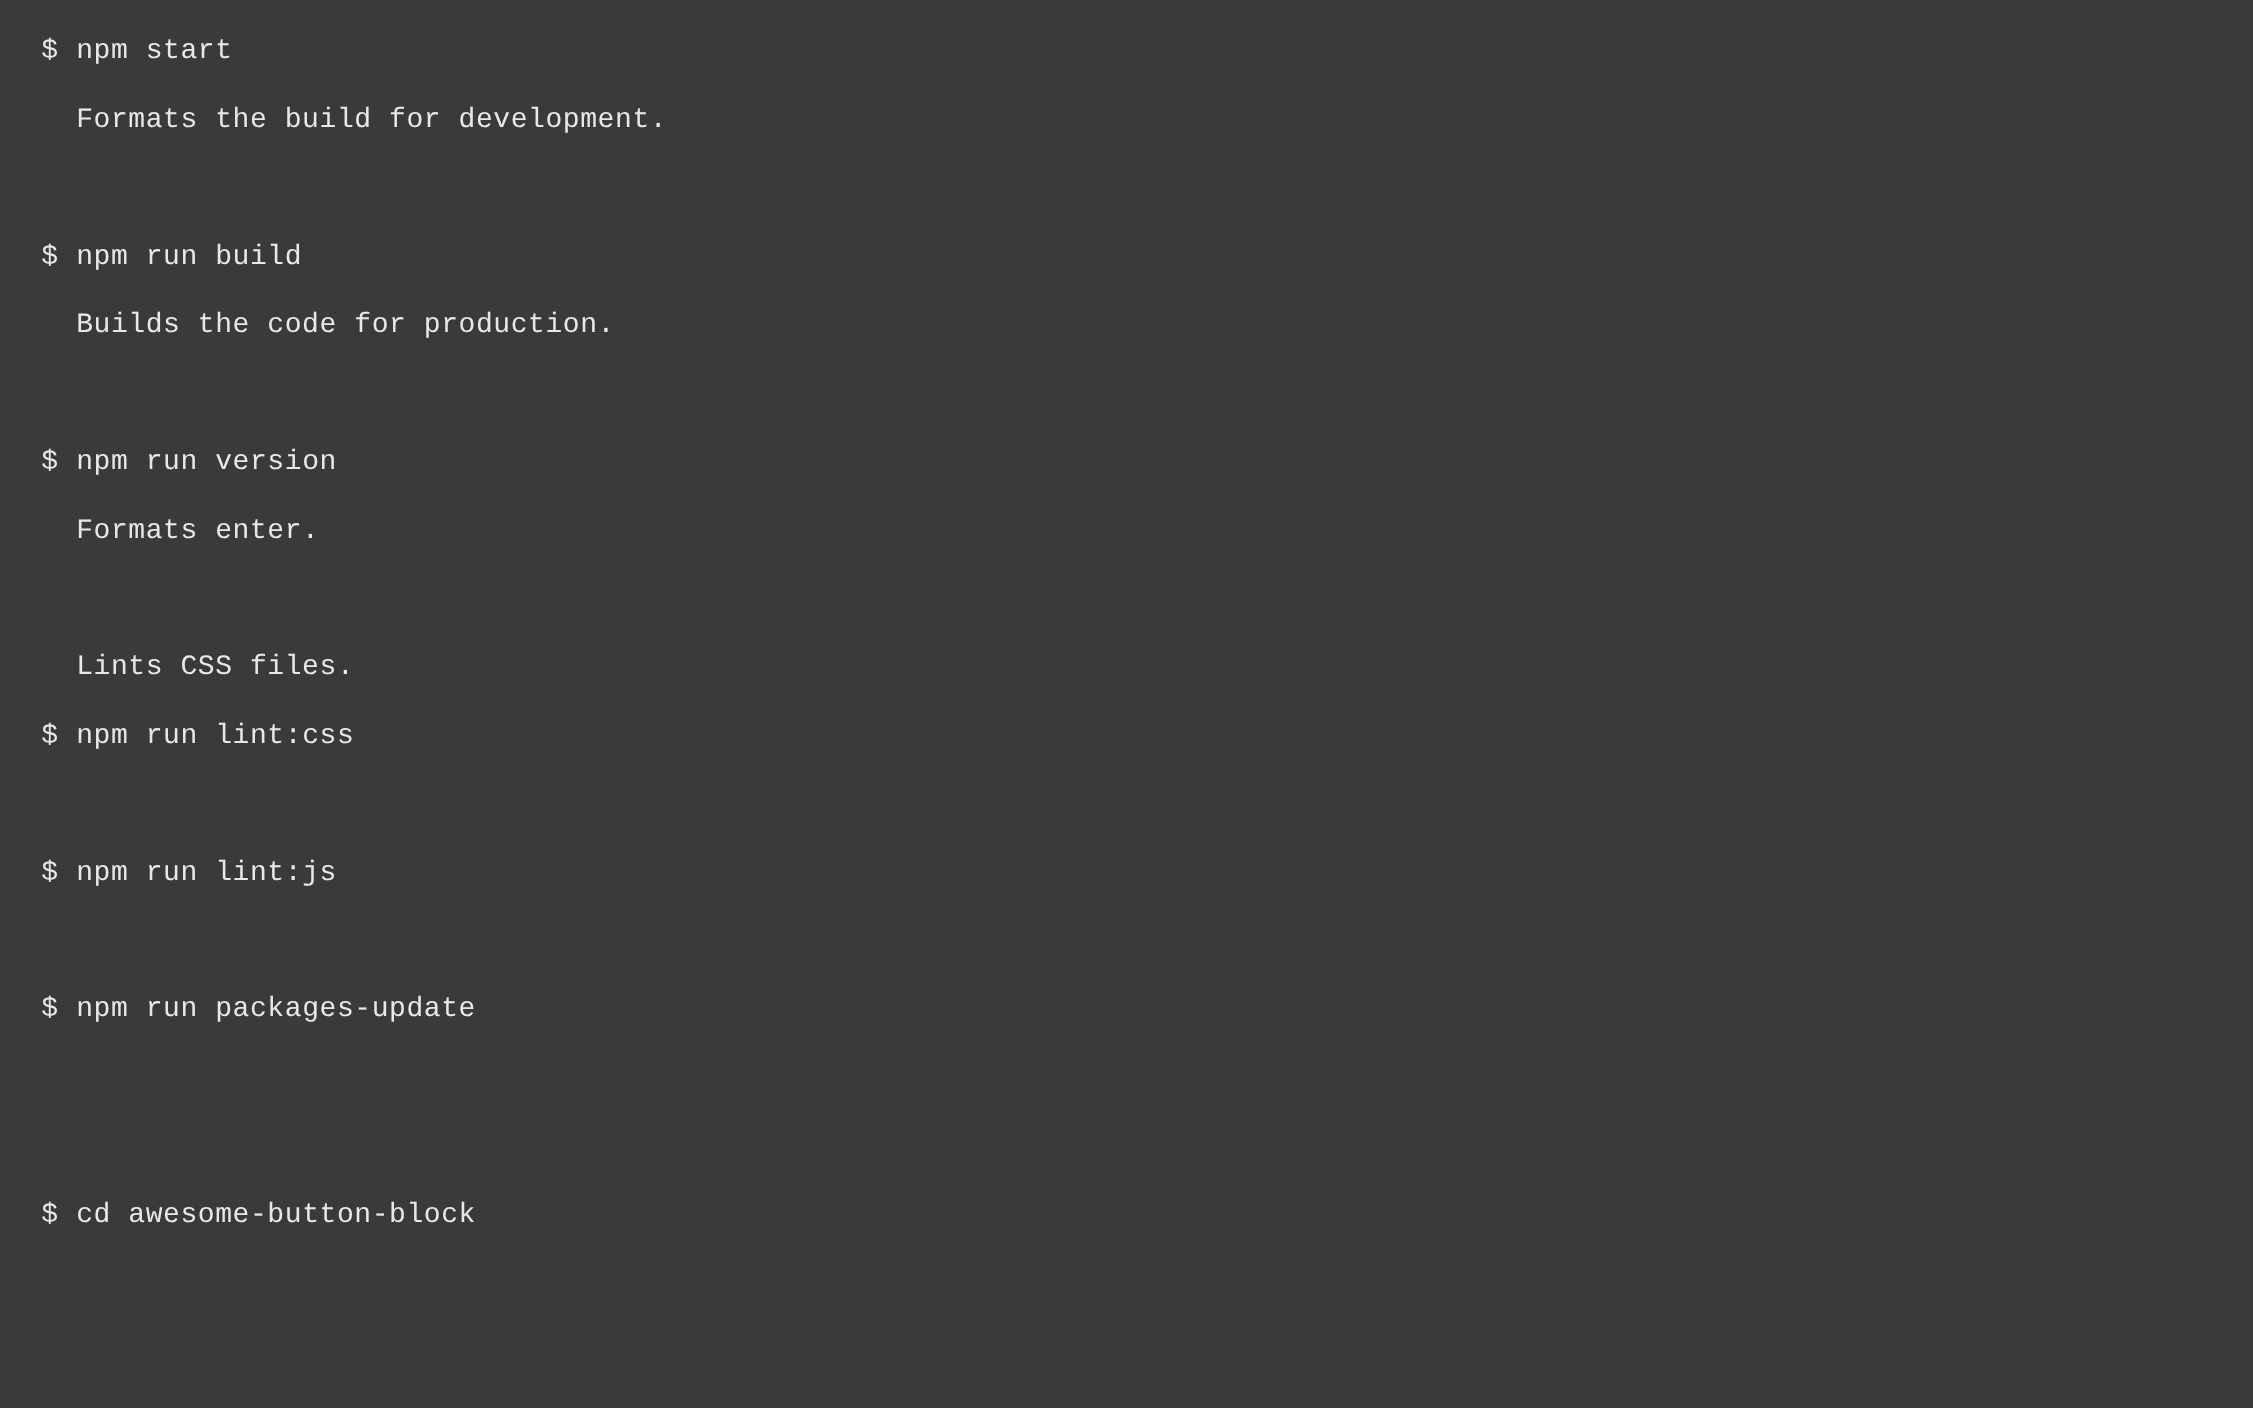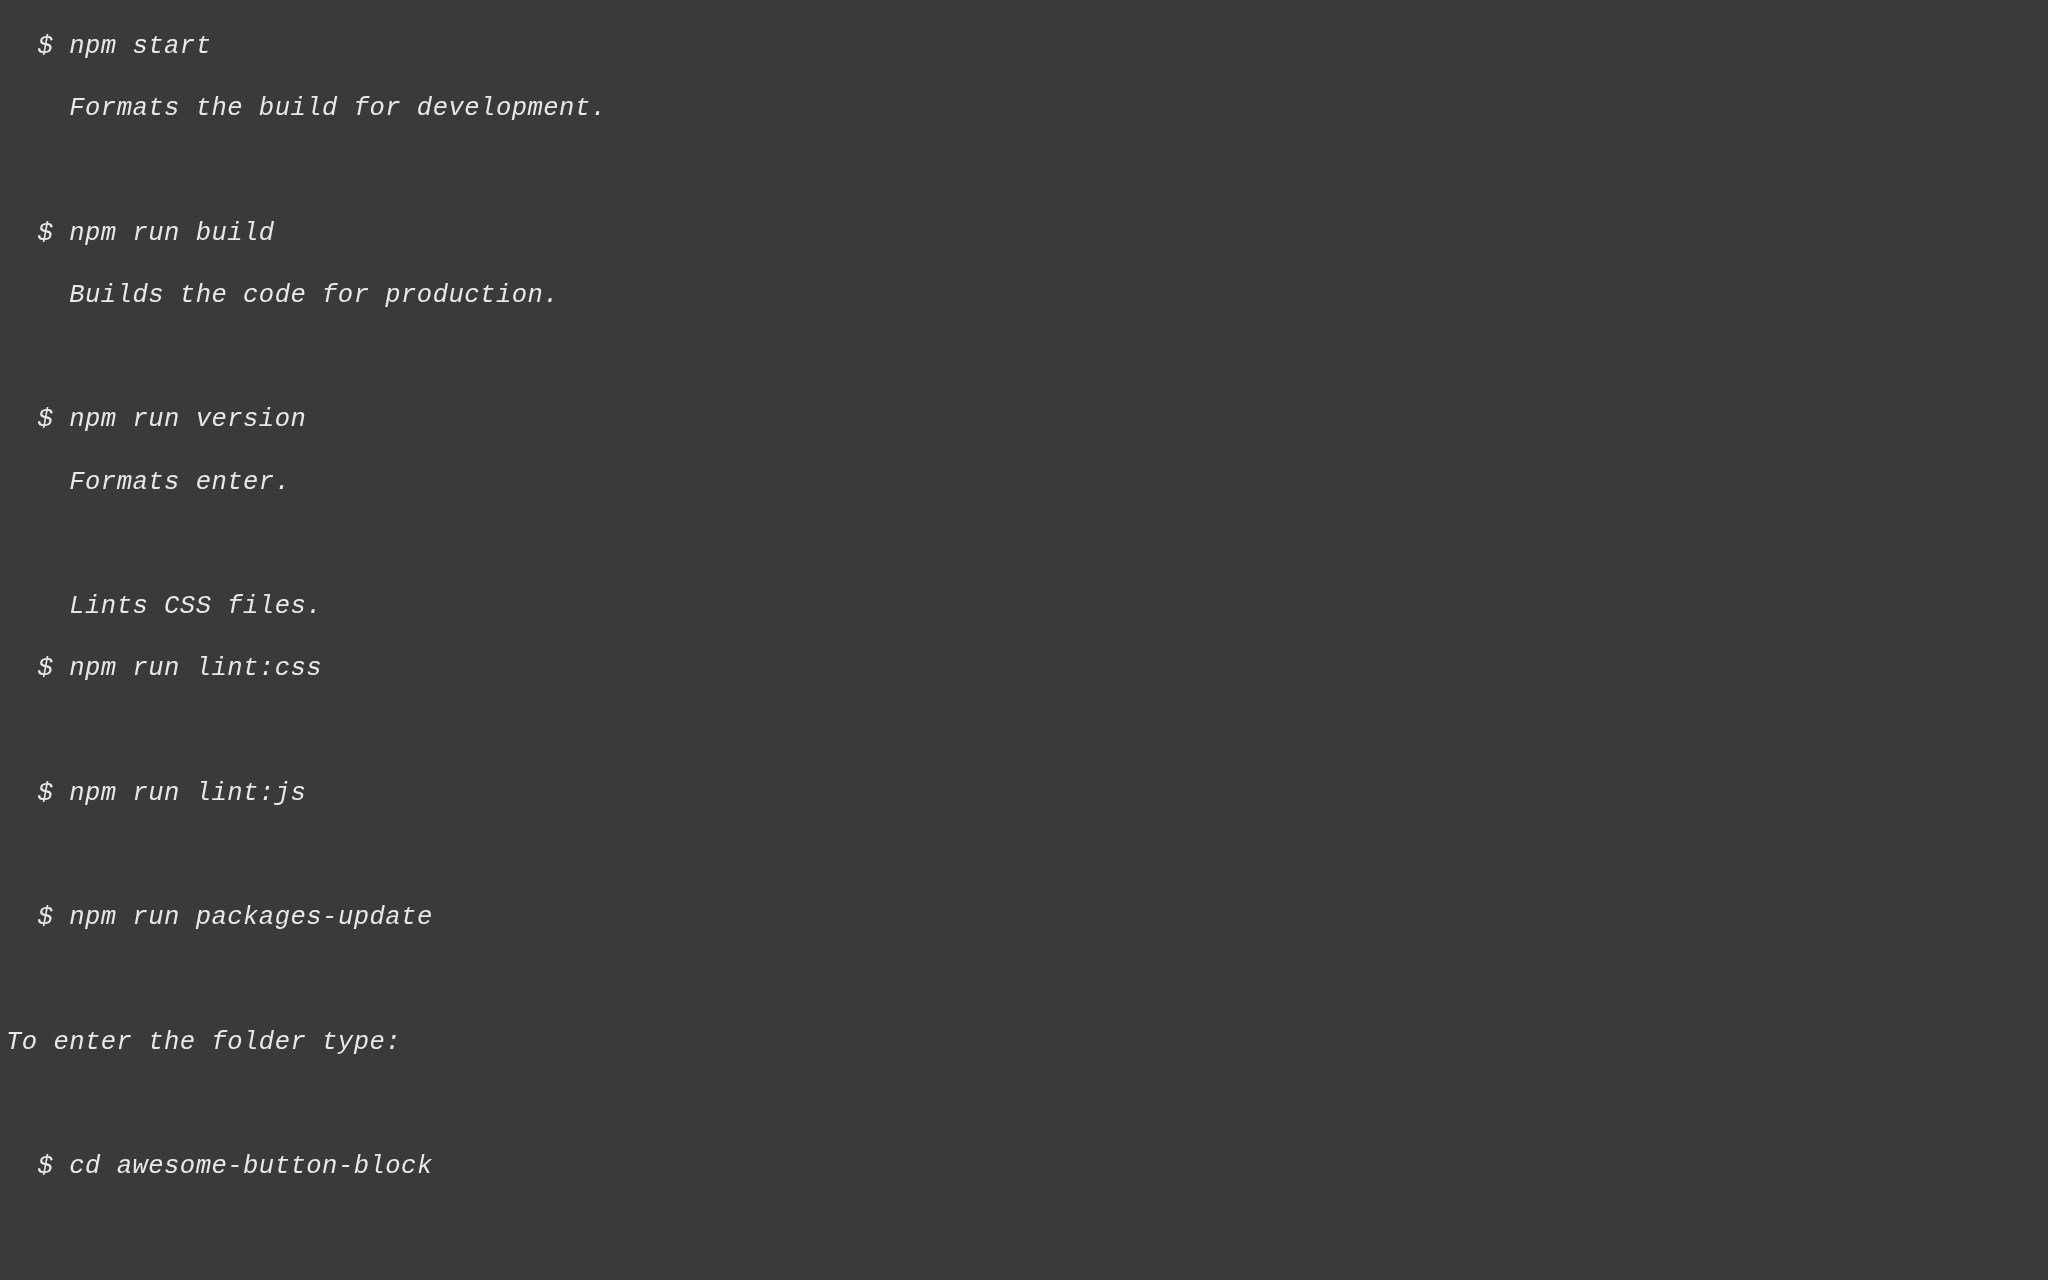--- a/index.html
+++ b/index.html
@@ -18,21 +18,20 @@
       width: 2048px;
       height: 1280px;
       overflow: hidden;
     }
     .terminal {
       white-space: pre;
       padding: 0 6px;
     }
     .line {
       min-height: 31px;
-      font-style: italic;
     }
   </style>
 </head>
 <body>
 
 <div class="terminal">
 <div class="line">  <span>$</span> <span>npm start</span></div>
 <div class="line">    <span>Formats the build for development.</span></div>
 <div class="line"> </div>
 <div class="line">  <span>$</span> <span>npm run build</span></div>
@@ -41,21 +40,20 @@
 <div class="line">  <span>$</span> <span>npm run version</span></div>
 <div class="line">    <span>Formats enter.</span></div>
 <div class="line"> </div>
 <div class="line">    <span>Lints CSS files.</span></div>
 <div class="line">  <span>$</span> <span>npm run lint:css</span></div>
 <div class="line"> </div>
 <div class="line">  <span>$</span> <span>npm run lint:js</span></div>
 <div class="line"> </div>
 <div class="line">  <span>$</span> <span>npm run packages-update</span></div>
 <div class="line"> </div>
-<div class="line"><span>To enter the folder type:</span></div>
 <div class="line"> </div>
 <div class="line">  <span>$</span> <span>cd awesome-button-block</span></div>
 
 
 
 
 
 
 
 </div>

